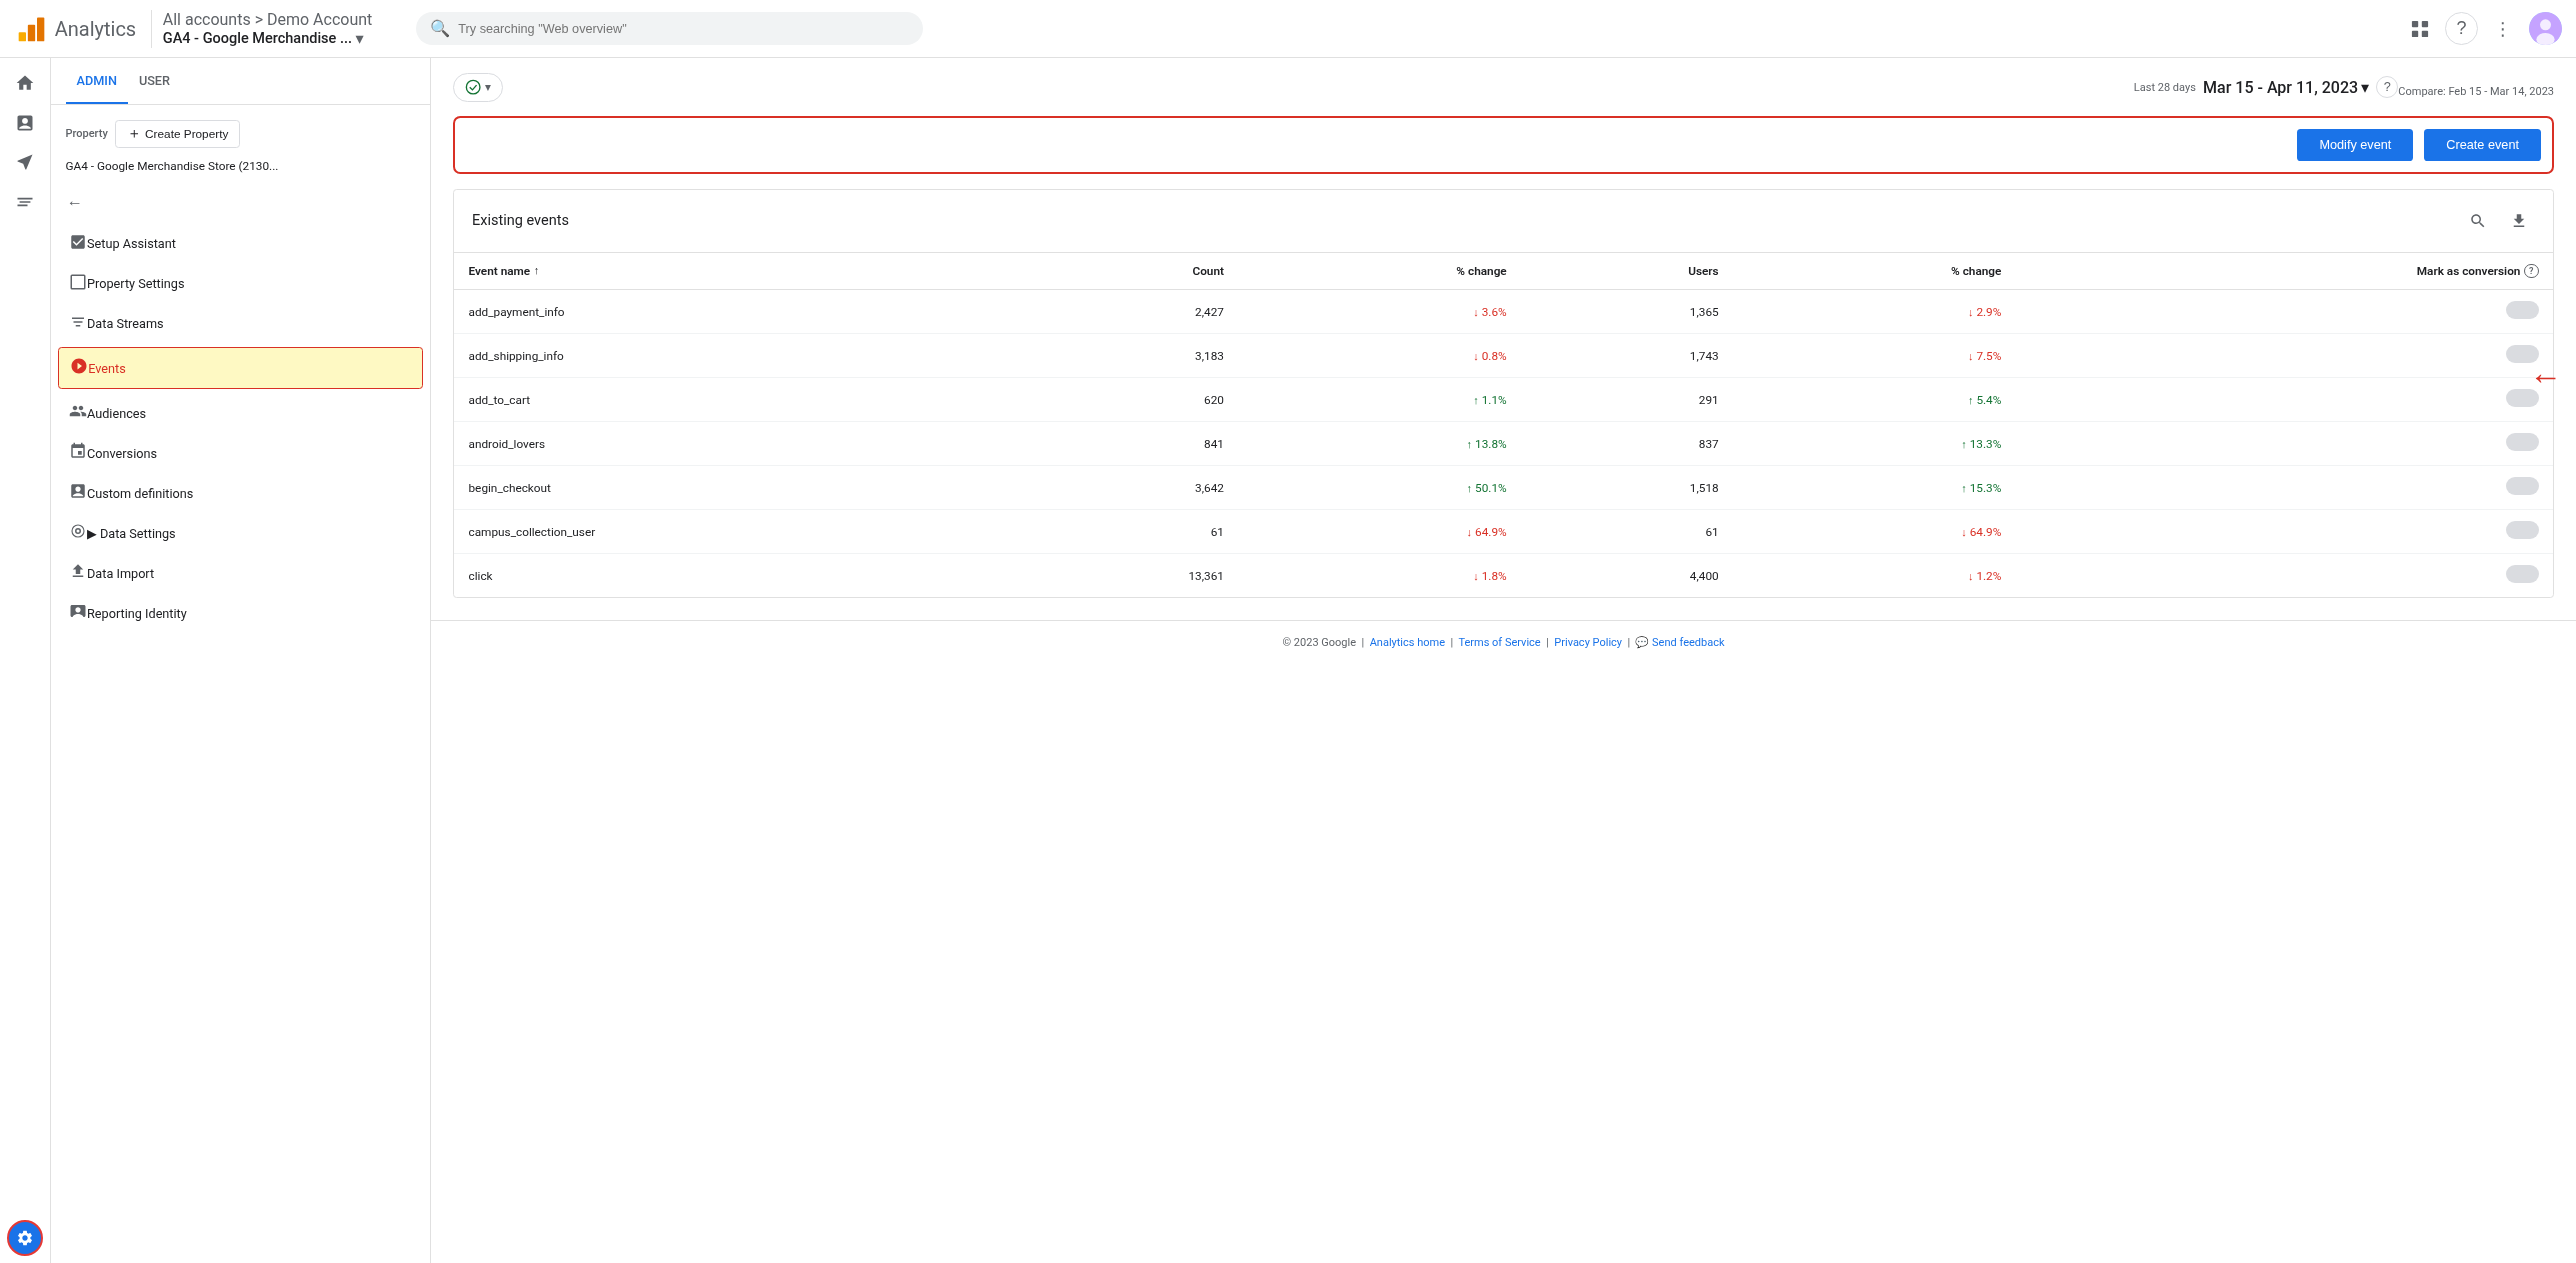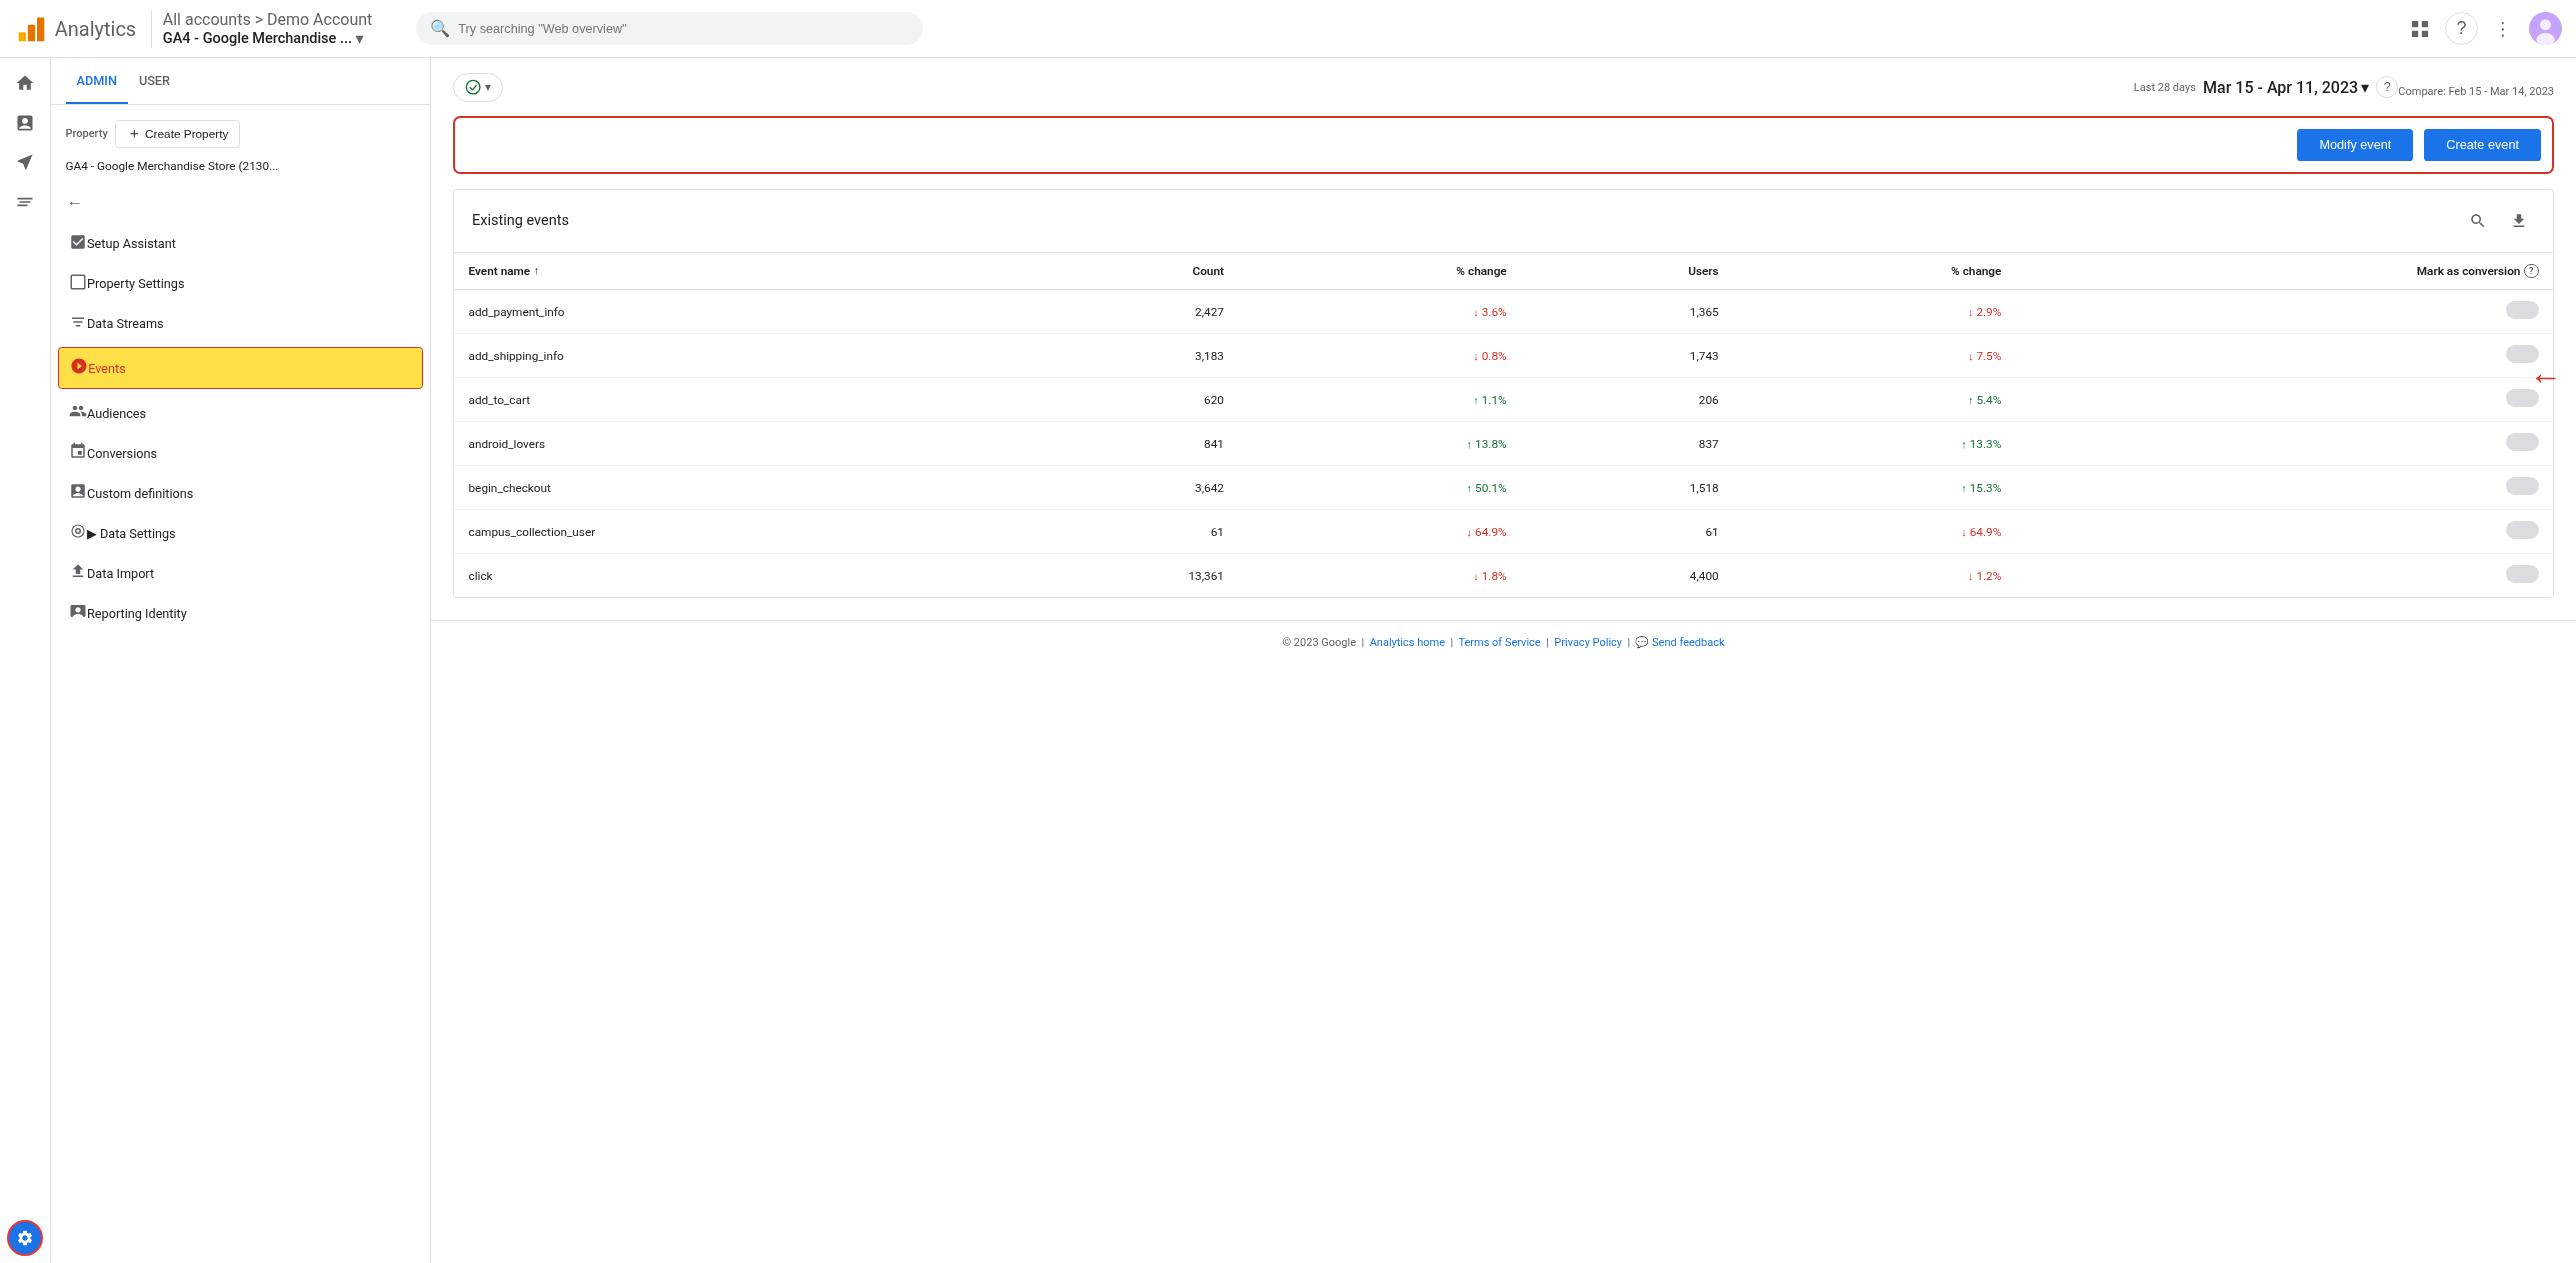--- a/index.html
+++ b/index.html
@@ -262,21 +262,21 @@
 
       <div class="menu-item">
         <span class="icon">
           <svg width="18" height="18" viewBox="0 0 24 24" fill="#5f6368">
               <path d="M4 6h16v2H4zm2 5h12v2H6zm3 5h6v2H9z"></path>
             </svg>
         </span>
         <span class="label">Data Streams</span>
       </div>
 
-      <div style="border: 1.8px solid #d93025; border-radius: 3.6px; margin: 3.6px 7.2px; background: #fde047;">
+      <div style="border: 1.8px solid #d93025; border-radius: 3.6px; margin: 3.6px 7.2px; background: #fef9c3;">
         <div class="menu-item" style="color: #d93025; padding: 9px 11px;">
           <span class="icon">
             <svg width="18" height="18" viewBox="0 0 24 24" fill="#d93025">
                 <path d="M12 2C6.48 2 2 6.48 2 12s4.48 10 10 10 10-4.48 10-10S17.52 2 12 2zm-2 14.5v-9l6 4.5-6 4.5z"></path>
               </svg>
           </span>
           <span class="label" style="color: #d93025;">Events</span>
         </div>
       </div>
 
@@ -450,21 +450,21 @@
                 </td>
               </tr>
 
               <tr>
                 <td>add_to_cart</td>
                 <td class="right">620</td>
                 <td class="right">
                   <span class="green-arrow">↑</span>
                   <span class="pct-up">1.1%</span>
                 </td>
-                <td class="right">206</td>
+                <td class="right">291</td>
                 <td class="right">
                   <span class="green-arrow">↑</span>
                   <span class="pct-up">5.4%</span>
                 </td>
                 <td class="right">
                   <button class="toggle-switch" aria-label="Mark as conversion"></button>
                 </td>
               </tr>
 
               <tr>

